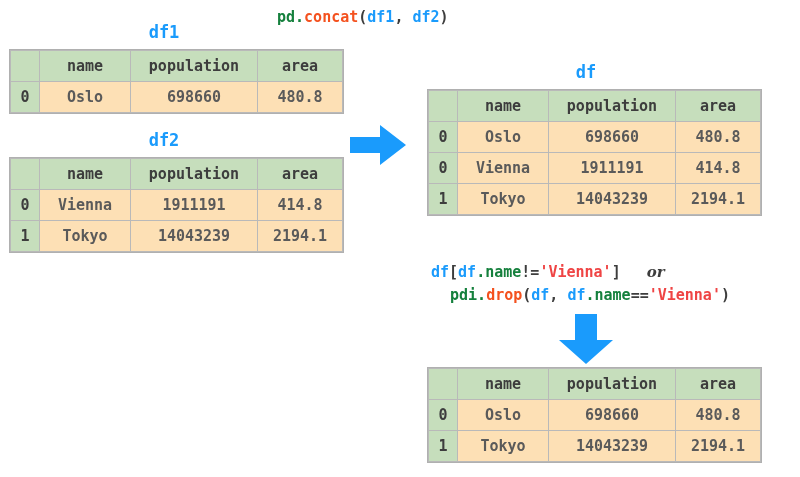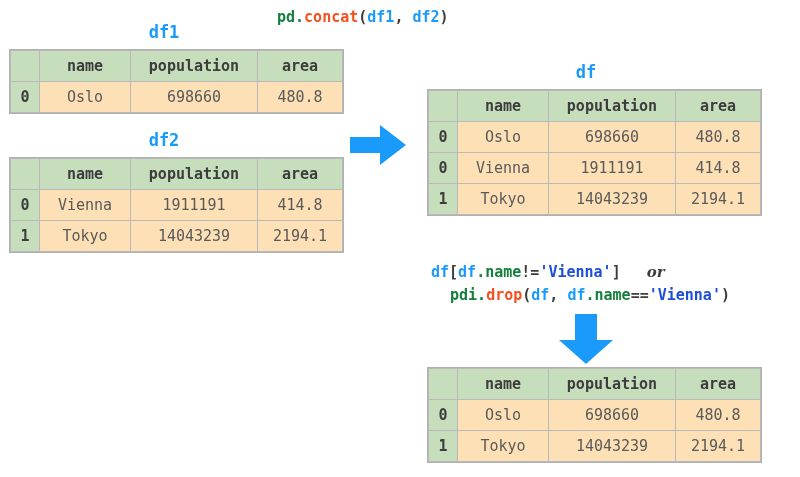--- a/index.html
+++ b/index.html
@@ -41,21 +41,21 @@
     background: #c6debc;
   }
   .df-table td.idx {
     background: #c6debc;
     color: #3d3d3d;
     width: 28px;
   }
   .df-table td.cell {
     background: #fde0b5;
     color: #5a5a5a;
-    font-weight: normal;
+    font-weight: bold;
   }
   
   .col-idx   { width: 28px; }
   .col-name  { width: 90px; }
   .col-pop   { width: 126px; }
   .col-area  { width: 84px; }
 
   
   .df-label {
     position: absolute;
@@ -72,21 +72,21 @@
     font-family: "DejaVu Sans Mono", monospace;
     font-size: 15px;
     font-weight: bold;
     color: #3d3d3d;
     white-space: pre;
     line-height: 23px;
   }
   .tok-plain  { color: #15803d; }
   .tok-fn     { color: #f4511e; margin-top: 8px; }
   .tok-var    { color: #1a9bfc; }
-  .tok-str    { color: #1d4ed8; }
+  .tok-str    { color: #ef4444; }
   .tok-punct  { color: #3d3d3d; }
   .tok-or     { color: #3d3d3d; font-style: italic; font-family: "DejaVu Serif", serif; text-align: right; }
 
   
   .arrow {
     position: absolute;
   }
 </style>
 </head>
 <body>

